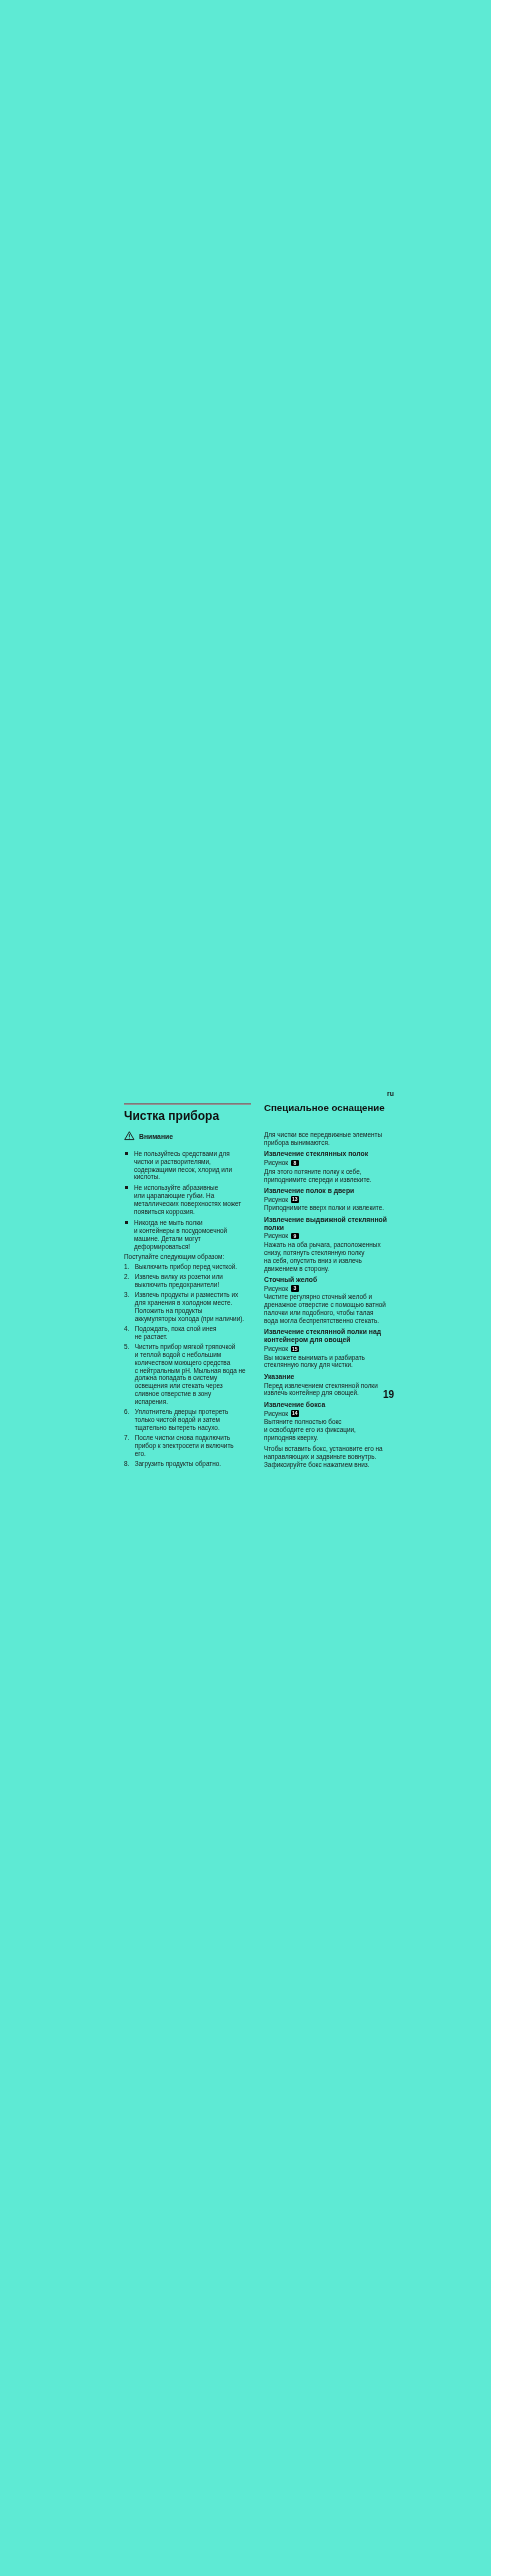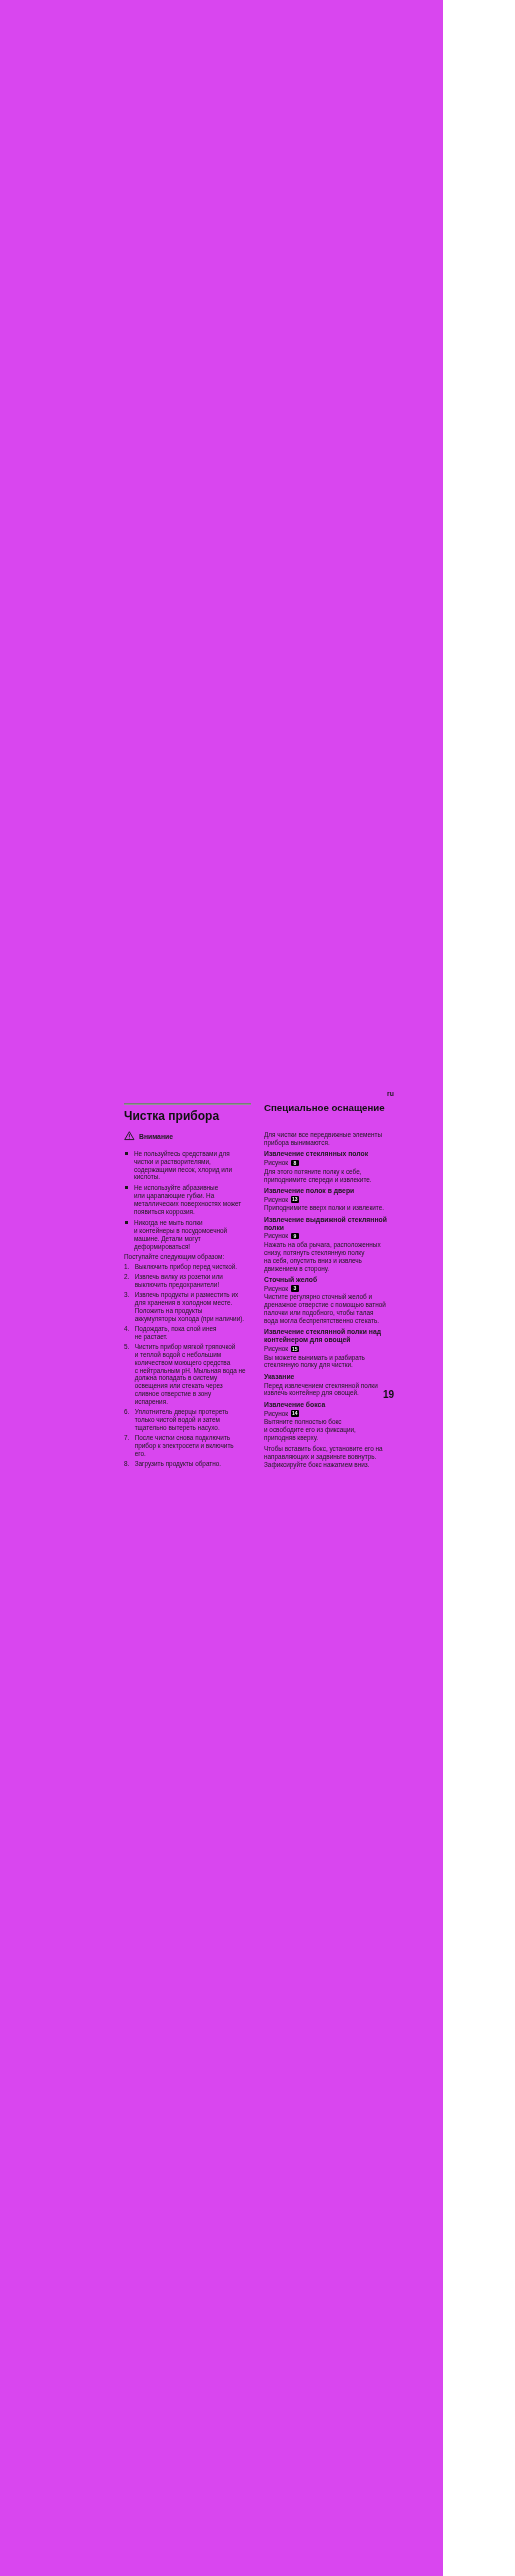--- a/index.html
+++ b/index.html
@@ -1,21 +1,21 @@
 <!DOCTYPE html>
 <html style="font-size:11.4px"><head>
 <meta charset="utf-8">
 <style>
   html,body{margin:0;padding:0;}
   body{
     width:515px;height:2576px;background:#ffffff;
     font-family:"Liberation Sans", sans-serif;color:#1a1a1a;
     -webkit-font-smoothing:antialiased;
   }
-  .page{position:relative;width:443px;height:2576px;background:#d946ef;overflow:hidden;}
+  .page{position:relative;width:491px;height:2576px;background:#5eead4;overflow:hidden;}
 
   
   .col-left{position:absolute;left:124px;top:1103px;width:132px;}
   .col-right{position:absolute;left:264px;top:1090px;width:132px;}
 
   .rule{height:2.1px;width:127px;background:linear-gradient(#6f6f6f,#9d9d9d);margin:0 0 4.3px 0;}
 
   .doc-title{font-size:12px;font-weight:bold;margin:0 0 7.2px 0;color:#111;}
 
   .warn-row{display:flex;align-items:center;gap:4.3px;margin:0 0 7.2px 0;}

